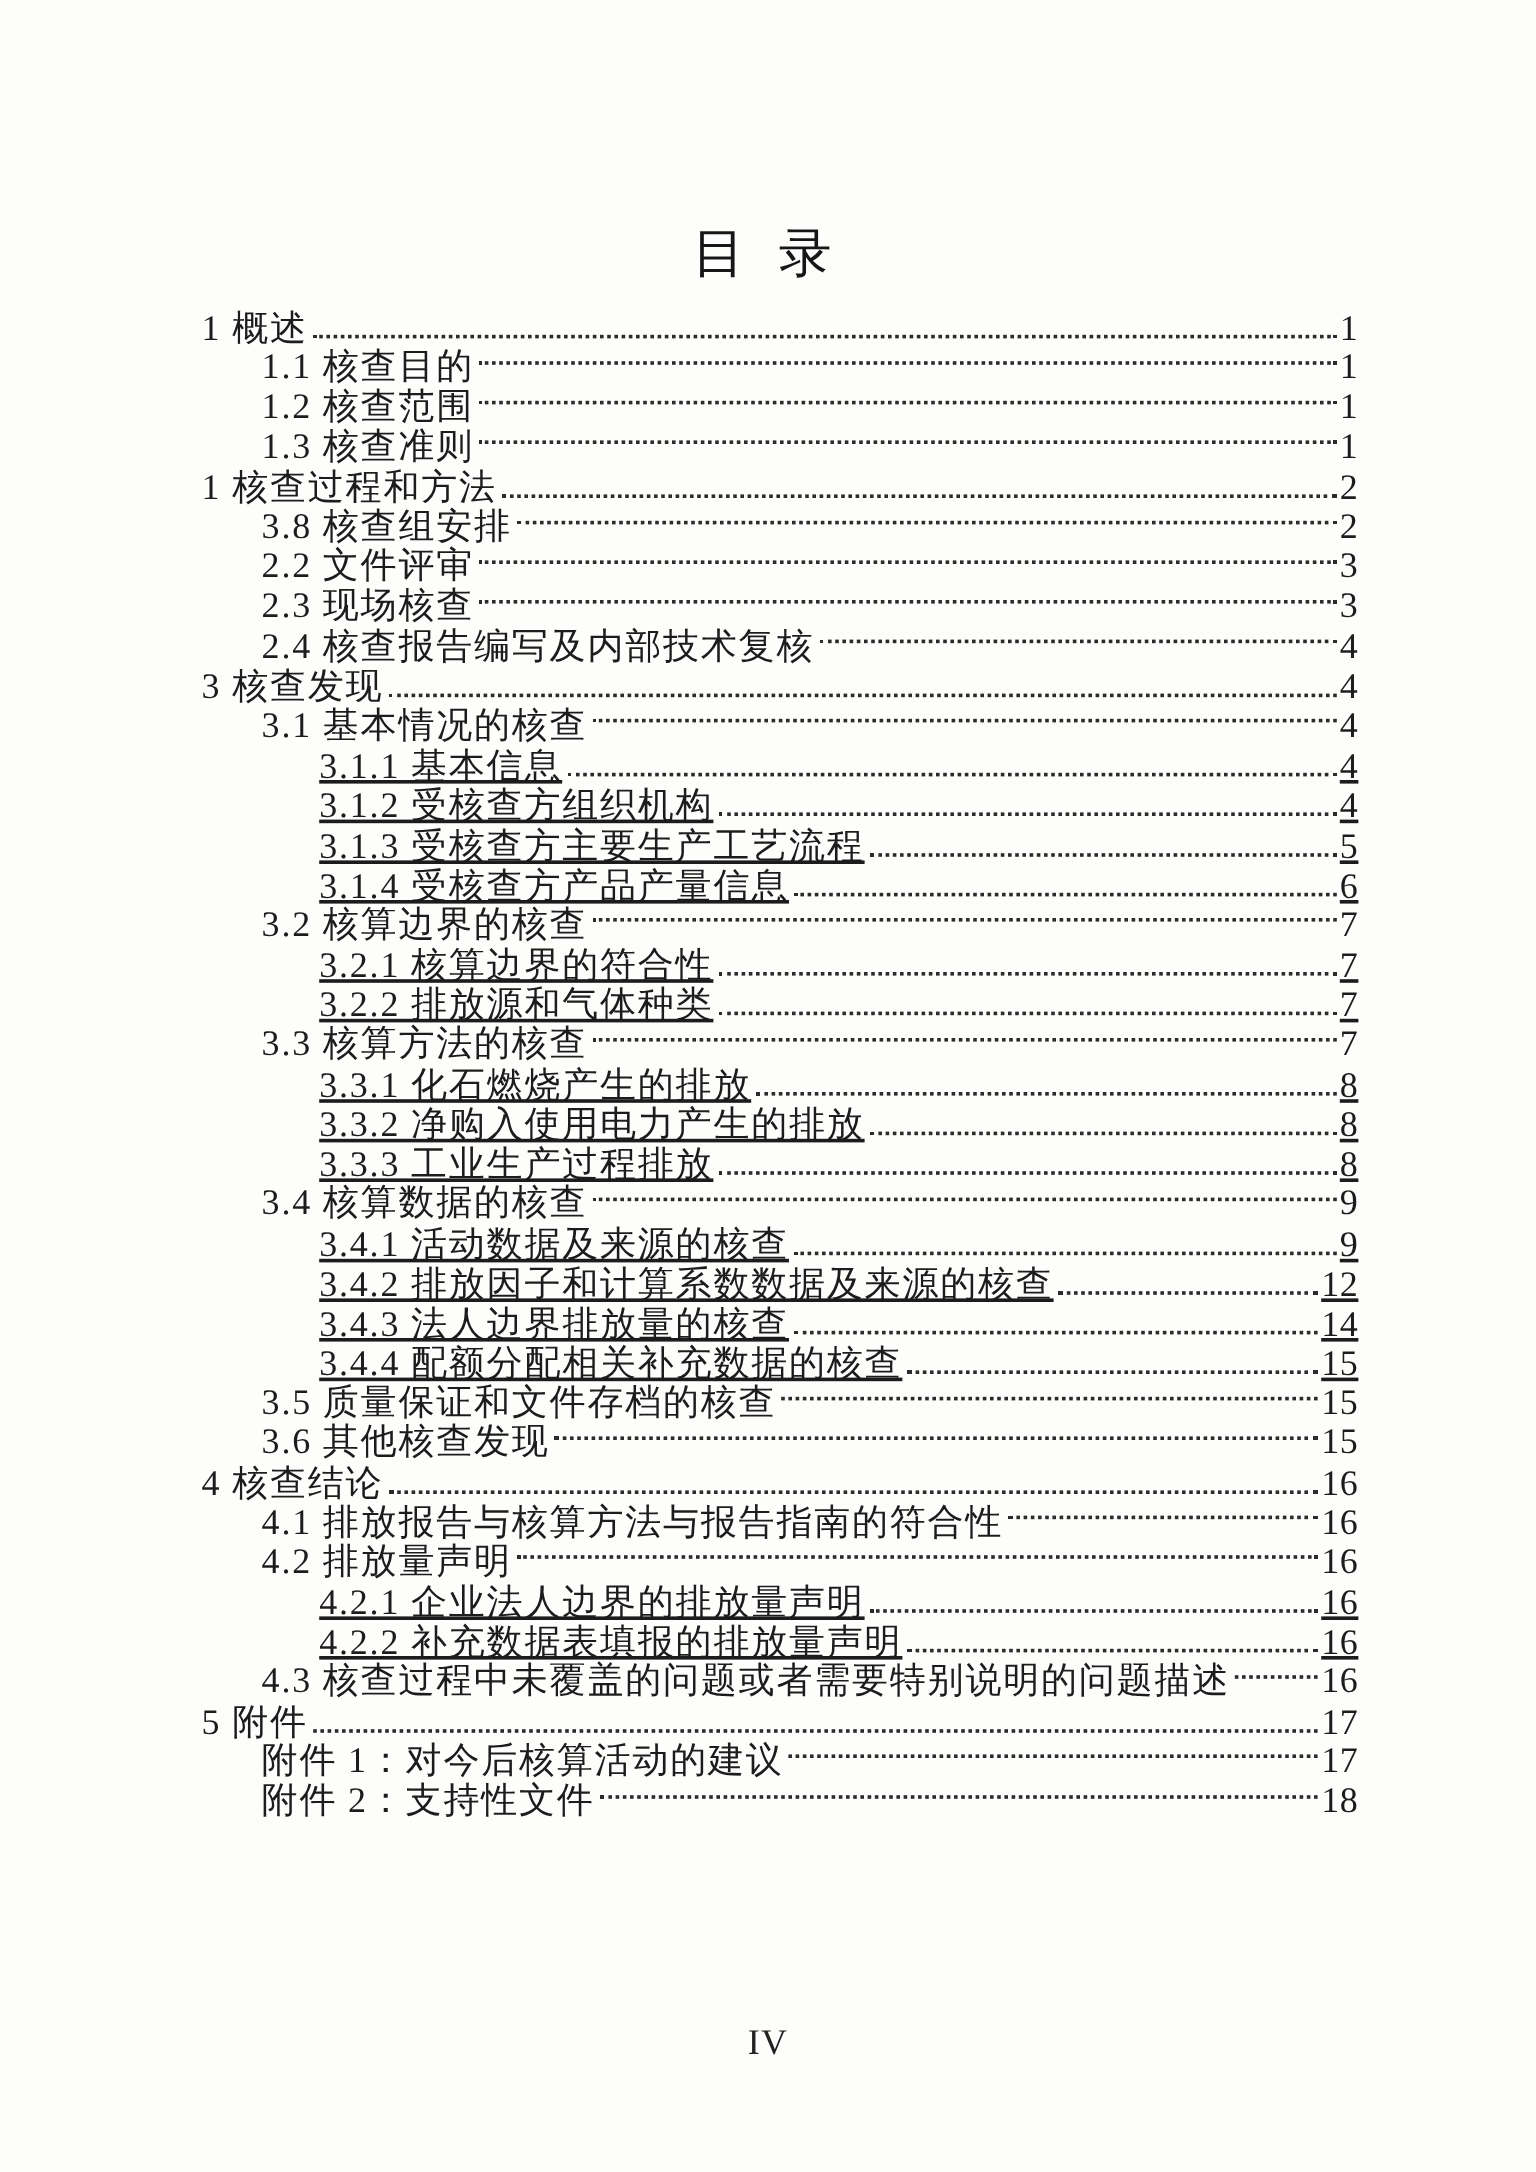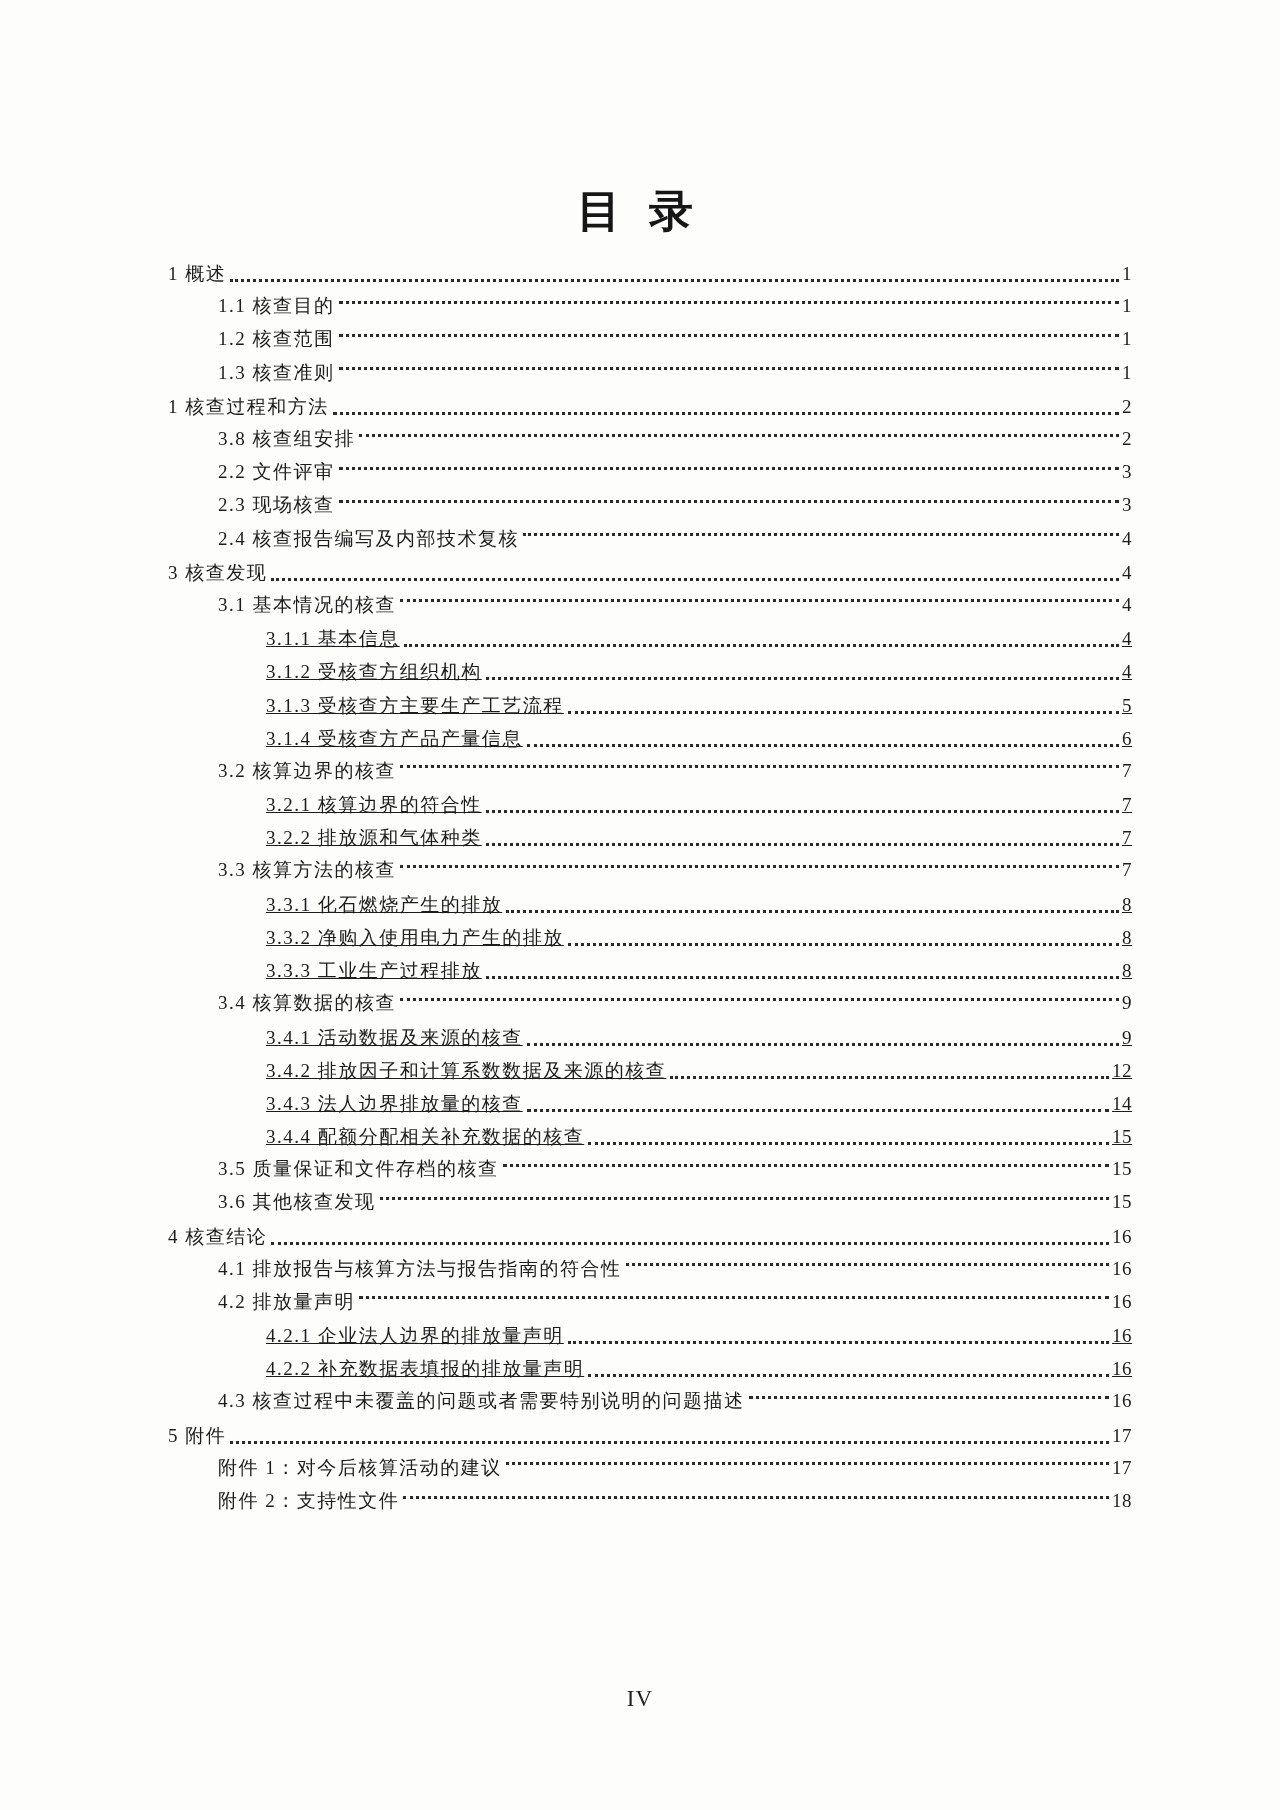--- a/index.html
+++ b/index.html
@@ -17,33 +17,33 @@
     padding: 186px 148px 0 140px;
     font-family: "Liberation Serif", "DejaVu Serif", serif;
     color: #1c1c1c;
     overflow: hidden;
   }
   .doc-title {
     margin: 0 0 18px 0;
     text-align: center;
     font-size: 44px;
     line-height: 52px;
-    font-weight: 700;
+    font-weight: 400;
     letter-spacing: 2px;
     white-space: pre;
     color: #161616;
   }
   .toc-list {
     width: 100%;
   }
   .toc-row {
     display: flex;
     align-items: flex-end;
     height: 33.2px;
-    font-size: 19px;
+    font-size: 30px;
     line-height: 31px;
     white-space: nowrap;
   }
   .toc-row.level-1 { padding-left: 28px; }
   .toc-row.level-2 { padding-left: 78px; align-items: center; }
   .toc-row.level-3 { padding-left: 126px; text-decoration: underline; }
   .toc-label {
     letter-spacing: 1.5px;
     flex: 0 0 auto;
   }
@@ -57,21 +57,21 @@
     flex: 0 0 auto;
     text-align: right;
     letter-spacing: 0.5px;
   }
   .page-footer {
     position: absolute;
     left: 0;
     right: 0;
     top: 1686px;
     text-align: center;
-    font-size: 23px;
+    font-size: 30px;
     letter-spacing: 1px;
     color: #222;
   }
 </style>
 </head>
 <body>
 
 <div class="page">
   <h1 class="doc-title">目  录</h1>
 

